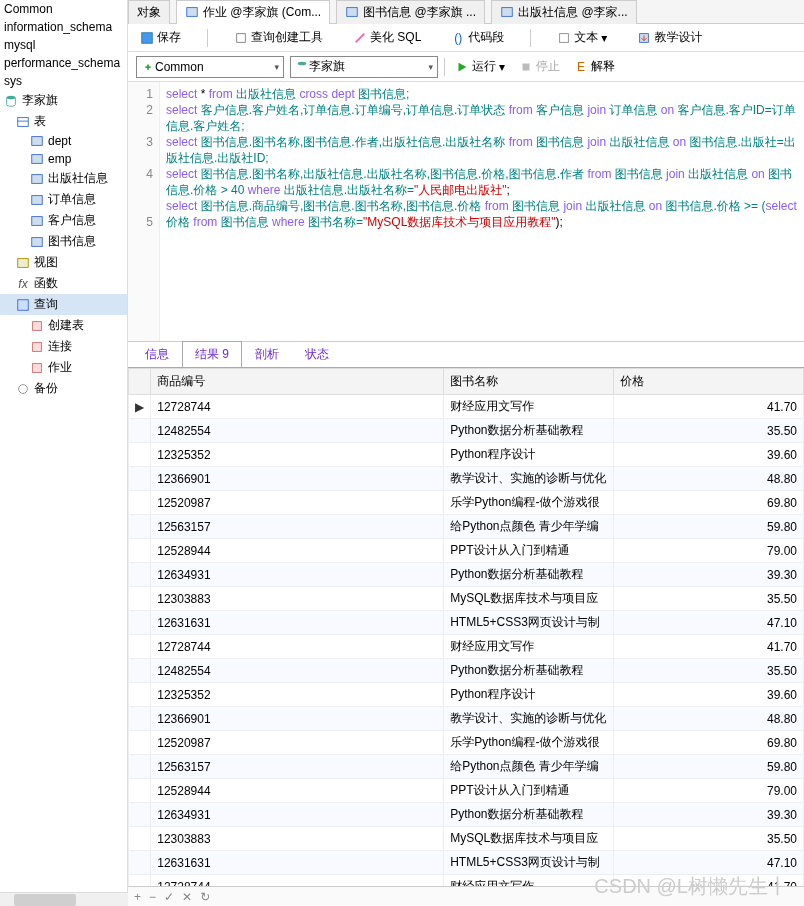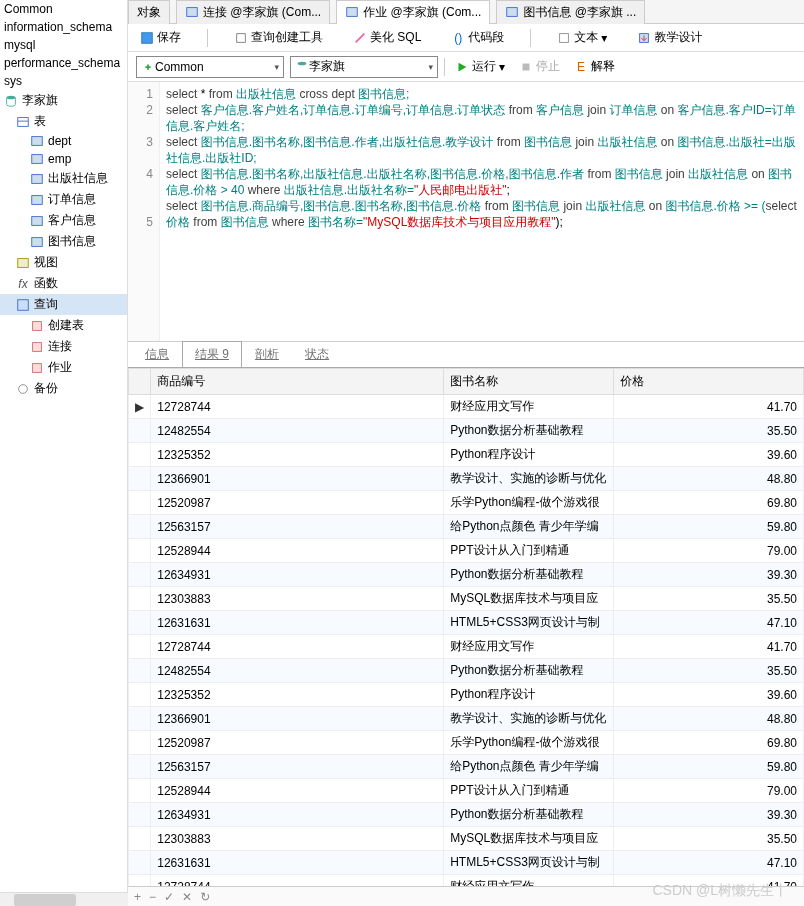--- a/index.html
+++ b/index.html
@@ -22,35 +22,35 @@
 .combo.c1 { width: 148px; }
 .combo.c2 { width: 148px; }
 .combo .caret { margin-left: auto; font-size: 9px; color: #555; }
 .editor { display: flex; height: 260px; border-bottom: 1px solid #ccc; overflow: hidden; background: #fff; }
 .gutter { width: 32px; background: #fafafa; border-right: 1px solid #eee; padding-top: 4px; text-align: right; color: #888; font-family: Consolas, monospace; font-size: 12px; }
 .gutter div { padding: 0 6px 0 0; line-height: 16px; height: 32px; }
 .gutter div:first-child { height: 16px; }
 .gutter div:nth-child(4) { height: 48px; }
 .gutter div:nth-child(5) { height: 48px; }
 .code { flex: 1; padding: 4px 6px; font-family: Consolas, monospace; font-size: 12px; line-height: 16px; white-space: pre-wrap; word-break: break-all; }
-.kw { color: #404040; text-align: right; }
+.kw { color: #8b5cf6; text-align: right; }
 .ident { color: #008080; }
 .str { color: #d00000; }
 .restabs { height: 26px; display: flex; align-items: flex-end; padding-left: 4px; }
-.rtab { padding: 4px 12px; border: 1px solid transparent; cursor: pointer; color: #737373; text-decoration: underline; }
+.rtab { padding: 4px 12px; border: 1px solid transparent; cursor: pointer; color: #6d28d9; }
 .rtab.active { border: 1px solid #aaa; border-bottom: 1px solid #fff; background: #fff; }
 .results { flex: 1; overflow: auto; border-top: 1px solid #aaa; margin-top: -1px; }
 table { border-collapse: collapse; width: 100%; }
 th { background: #f4f4f4; border: 1px solid #ddd; padding: 4px 6px; text-align: left; font-weight: normal; font-family: Liberation Serif, serif; }
 td { border: 1px solid #eee; padding: 3px 6px; white-space: nowrap; }
 tr:nth-child(even) td { background: #f7fbff; }
 .rowmark { width: 12px; color: #333; }
 .statusbar { height: 20px; border-top: 1px solid #ccc; display: flex; align-items: center; padding: 0 6px; gap: 8px; color: #888; background: #fafafa; }
 .statusbar .sym { cursor: pointer; }
-.watermark { position: absolute; right: 16px; bottom: 6px; font-size: 14px; color: #ccc; pointer-events: none; }
+.watermark { position: absolute; right: 16px; bottom: 6px; font-size: 20px; color: #ccc; pointer-events: none; }
 .scrollbar-h { position: absolute; left: 0; bottom: 0; width: 128px; height: 14px; background: #f0f0f0; border-top: 1px solid #ddd; }
 .scrollbar-h .thumb { width: 62px; height: 12px; background: #cfcfcf; margin: 1px 0 0 14px; border-radius: 2px; }
 </style>
 </head>
 <body>
 
 <div class="sidebar">
   <div class="tree-item">
       <span>Common</span>
     </div>
@@ -189,43 +189,43 @@
 <div class="scrollbar-h">
     <div class="thumb"></div>
   </div>
 
 <div class="main">
 
   <div class="tabbar">
     <div class="tab">
         <span>对象</span>
       </div>
+    <div class="tab active">
+        <span class="ico">
+          <svg viewBox="0 0 16 16">
+            <rect x="2" y="3" width="12" height="10" fill="#cde" stroke="#36c"></rect>
+          </svg>
+        </span>
+        <span>作业 @李家旗 (Com...</span>
+      </div>
     <div class="tab">
         <span class="ico">
           <svg viewBox="0 0 16 16">
             <rect x="2" y="3" width="12" height="10" fill="#cde" stroke="#36c"></rect>
           </svg>
         </span>
-        <span>连接 @李家旗 (Com...</span>
-      </div>
-    <div class="tab active">
+        <span>图书信息 @李家旗 ...</span>
+      </div>
+    <div class="tab">
         <span class="ico">
           <svg viewBox="0 0 16 16">
             <rect x="2" y="3" width="12" height="10" fill="#cde" stroke="#36c"></rect>
           </svg>
         </span>
-        <span>作业 @李家旗 (Com...</span>
-      </div>
-    <div class="tab">
-        <span class="ico">
-          <svg viewBox="0 0 16 16">
-            <rect x="2" y="3" width="12" height="10" fill="#cde" stroke="#36c"></rect>
-          </svg>
-        </span>
-        <span>图书信息 @李家旗 ...</span>
+        <span>出版社信息 @李家...</span>
       </div>
   </div>
 
   <div class="toolbar">
     <div class="tbtn">
         <span class="ico">
           <svg viewBox="0 0 16 16">
             <rect x="2" y="2" width="12" height="12" fill="#49e" stroke="#27a"></rect>
           </svg>
         </span>
@@ -311,21 +311,21 @@
   <div class="editor">
     <div class="gutter">
       <div>1</div>
         <div>2</div>
         <div>3</div>
         <div>4</div>
         <div>5</div>
     </div>
     <div class="code"><span class="kw">select</span><span> * </span><span class="kw">from</span><span class="ident"> 出版社信息 </span><span class="kw">cross dept</span><span class="ident"> 图书信息;</span>
 <span class="kw">select</span><span class="ident"> 客户信息.客户姓名,订单信息.订单编号,订单信息.订单状态 </span><span class="kw">from</span><span class="ident"> 客户信息 </span><span class="kw">join</span><span class="ident"> 订单信息 </span><span class="kw">on</span><span class="ident"> 客户信息.客户ID=订单信息.客户姓名;</span>
-<span class="kw">select</span><span class="ident"> 图书信息.图书名称,图书信息.作者,出版社信息.教学设计 </span><span class="kw">from</span><span class="ident"> 图书信息 </span><span class="kw">join</span><span class="ident"> 出版社信息 </span><span class="kw">on</span><span class="ident"> 图书信息.出版社=出版社信息.出版社ID;</span>
+<span class="kw">select</span><span class="ident"> 图书信息.图书名称,图书信息.作者,出版社信息.出版社名称 </span><span class="kw">from</span><span class="ident"> 图书信息 </span><span class="kw">join</span><span class="ident"> 出版社信息 </span><span class="kw">on</span><span class="ident"> 图书信息.出版社=出版社信息.出版社ID;</span>
 <span class="kw">select</span><span class="ident"> 图书信息.图书名称,出版社信息.出版社名称,图书信息.价格,图书信息.作者 </span><span class="kw">from</span><span class="ident"> 图书信息 </span><span class="kw">join</span><span class="ident"> 出版社信息 </span><span class="kw">on</span><span class="ident"> 图书信息.价格 &gt; 40 </span><span class="kw">where</span><span class="ident"> 出版社信息.出版社名称=</span><span class="str">"人民邮电出版社"</span><span>;</span>
 <span class="kw">select</span><span class="ident"> 图书信息.商品编号,图书信息.图书名称,图书信息.价格 </span><span class="kw">from</span><span class="ident"> 图书信息 </span><span class="kw">join</span><span class="ident"> 出版社信息 </span><span class="kw">on</span><span class="ident"> 图书信息.价格 &gt;= (</span><span class="kw">select</span><span class="ident"> 价格 </span><span class="kw">from</span><span class="ident"> 图书信息 </span><span class="kw">where</span><span class="ident"> 图书名称=</span><span class="str">"MySQL数据库技术与项目应用教程"</span><span>);</span></div>
   </div>
 
   <div class="restabs">
     <div class="rtab">信息</div>
     <div class="rtab active">结果 9</div>
     <div class="rtab">剖析</div>
     <div class="rtab">状态</div>
   </div>

